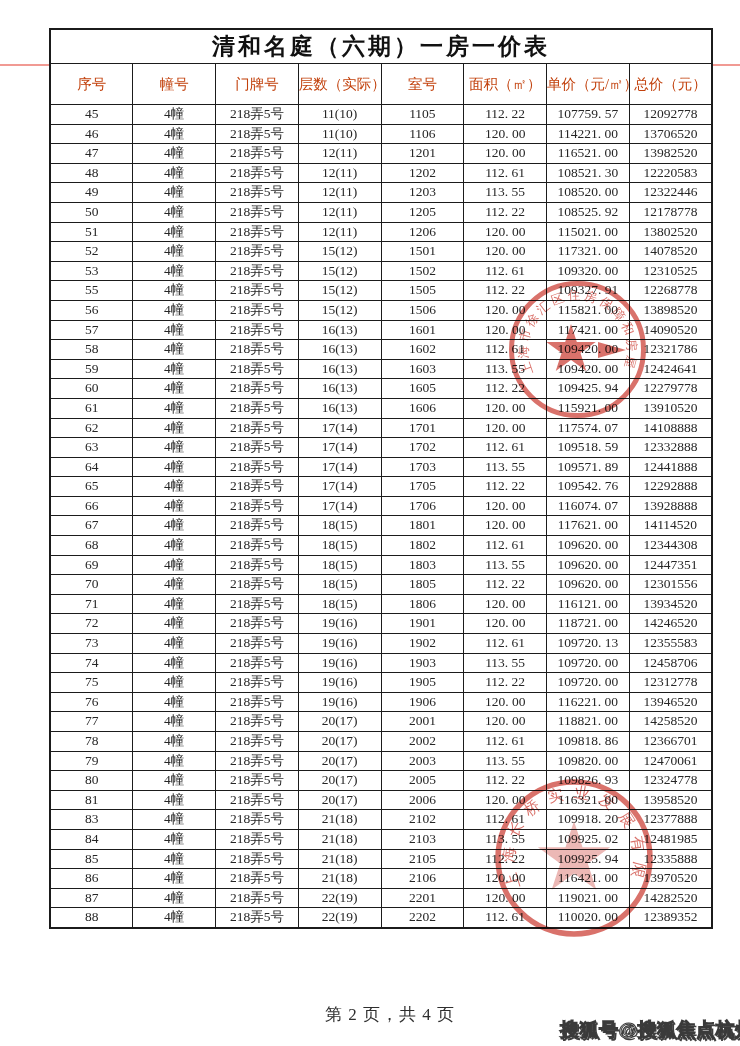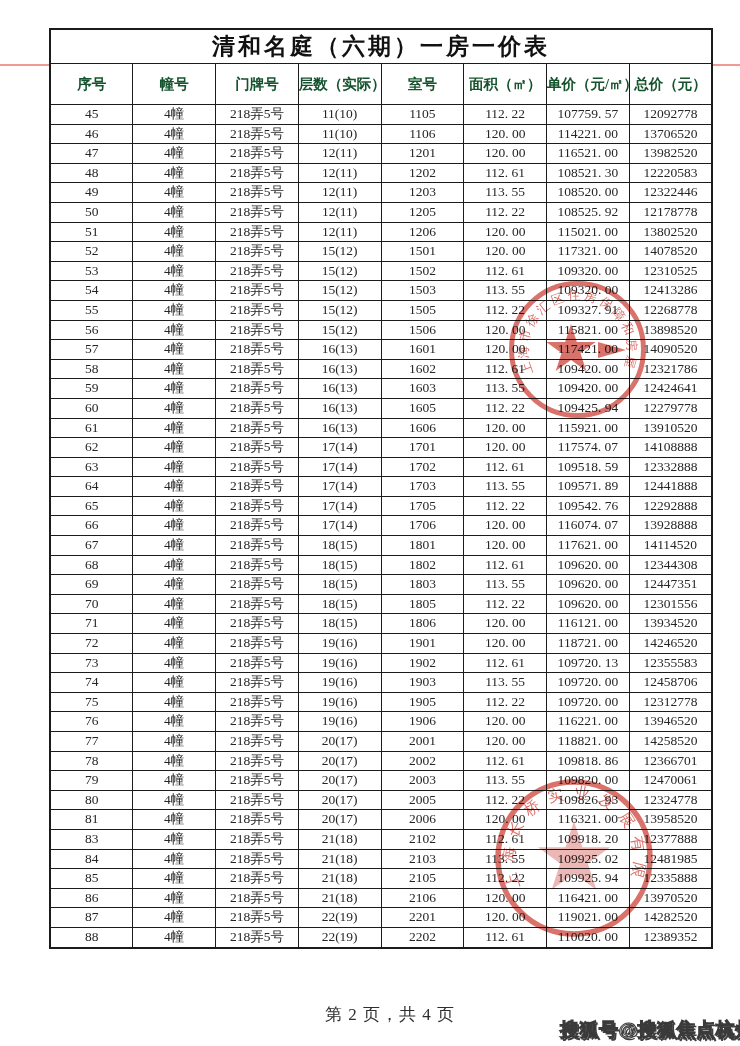--- a/index.html
+++ b/index.html
@@ -16,21 +16,21 @@
   table.price-table{
     position:absolute;left:49px;top:28px;width:664px;
     border-collapse:collapse;table-layout:fixed;
     border:2px solid #1b1b1b;
   }
   table.price-table th,table.price-table td{
     border:1px solid #1b1b1b;text-align:center;vertical-align:middle;
     padding:0;overflow:hidden;white-space:nowrap;
   }
   .title-cell{height:33px;font-size:23px;font-weight:bold;letter-spacing:3px;color:#111;}
-  tr.header-row th{height:40px;font-size:14.5px;font-weight:bold;color:#14532d;}
+  tr.header-row th{height:40px;font-size:14.5px;font-weight:normal;color:#c2410c;}
   tbody td{height:18.6px;font-size:13.5px;line-height:18.6px;color:#262626;}
 
   
   .seal{position:absolute;pointer-events:none;mix-blend-mode:multiply;opacity:.78;}
   .seal-1{left:505px;top:277px;}
   .seal-2{left:489px;top:773px;}
 
   
   .page-info{
     position:absolute;left:325px;top:1003px;font-size:17px;color:#2e2e2e;letter-spacing:1px;
@@ -149,30 +149,20 @@
         <td>53</td>
         <td>4幢</td>
         <td>218弄5号</td>
         <td>15(12)</td>
         <td>1502</td>
         <td>112. 61</td>
         <td>109320. 00</td>
         <td>12310525</td>
       </tr>
       <tr>
-        <td>54</td>
-        <td>4幢</td>
-        <td>218弄5号</td>
-        <td>15(12)</td>
-        <td>1503</td>
-        <td>113. 55</td>
-        <td>109320. 00</td>
-        <td>12413286</td>
-      </tr>
-      <tr>
         <td>55</td>
         <td>4幢</td>
         <td>218弄5号</td>
         <td>15(12)</td>
         <td>1505</td>
         <td>112. 22</td>
         <td>109327. 91</td>
         <td>12268778</td>
       </tr>
       <tr>

